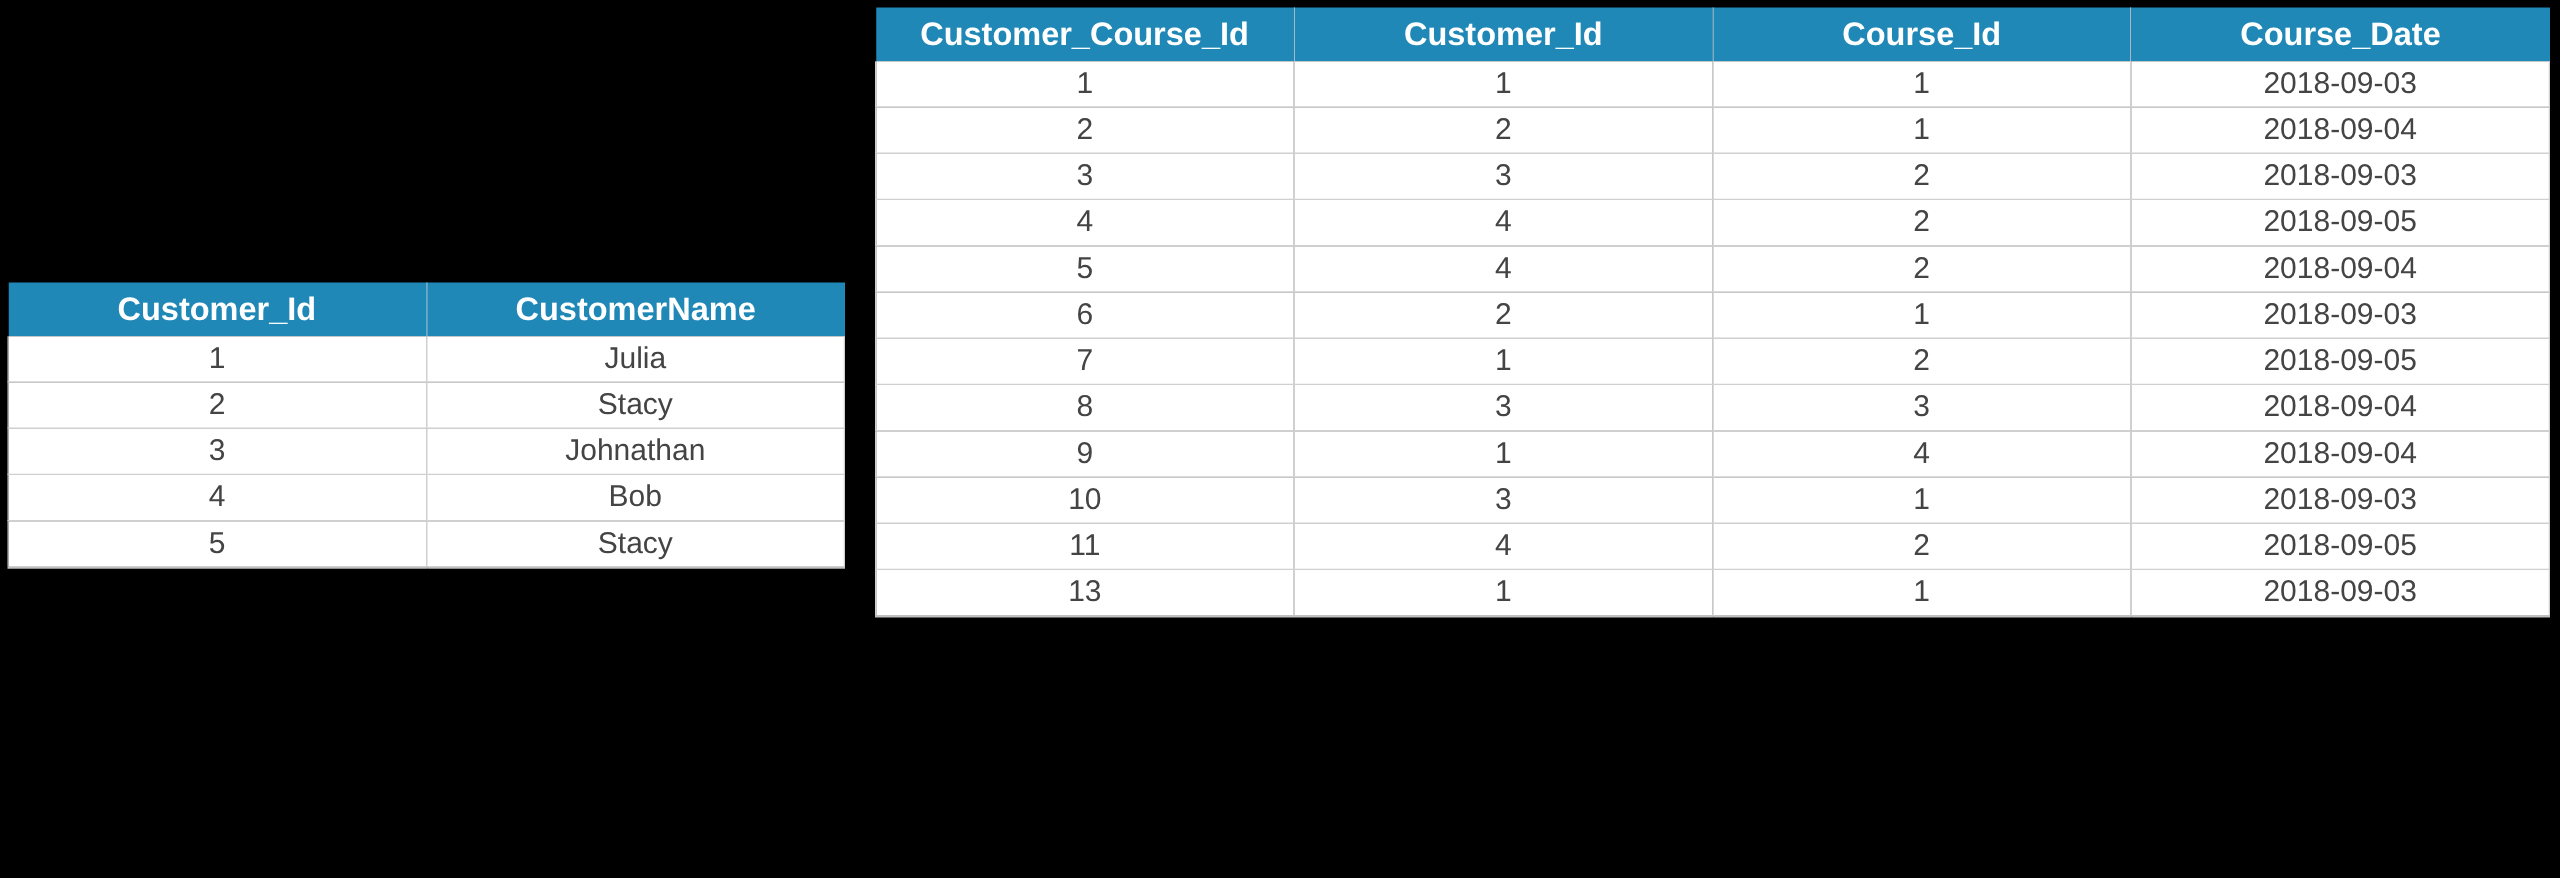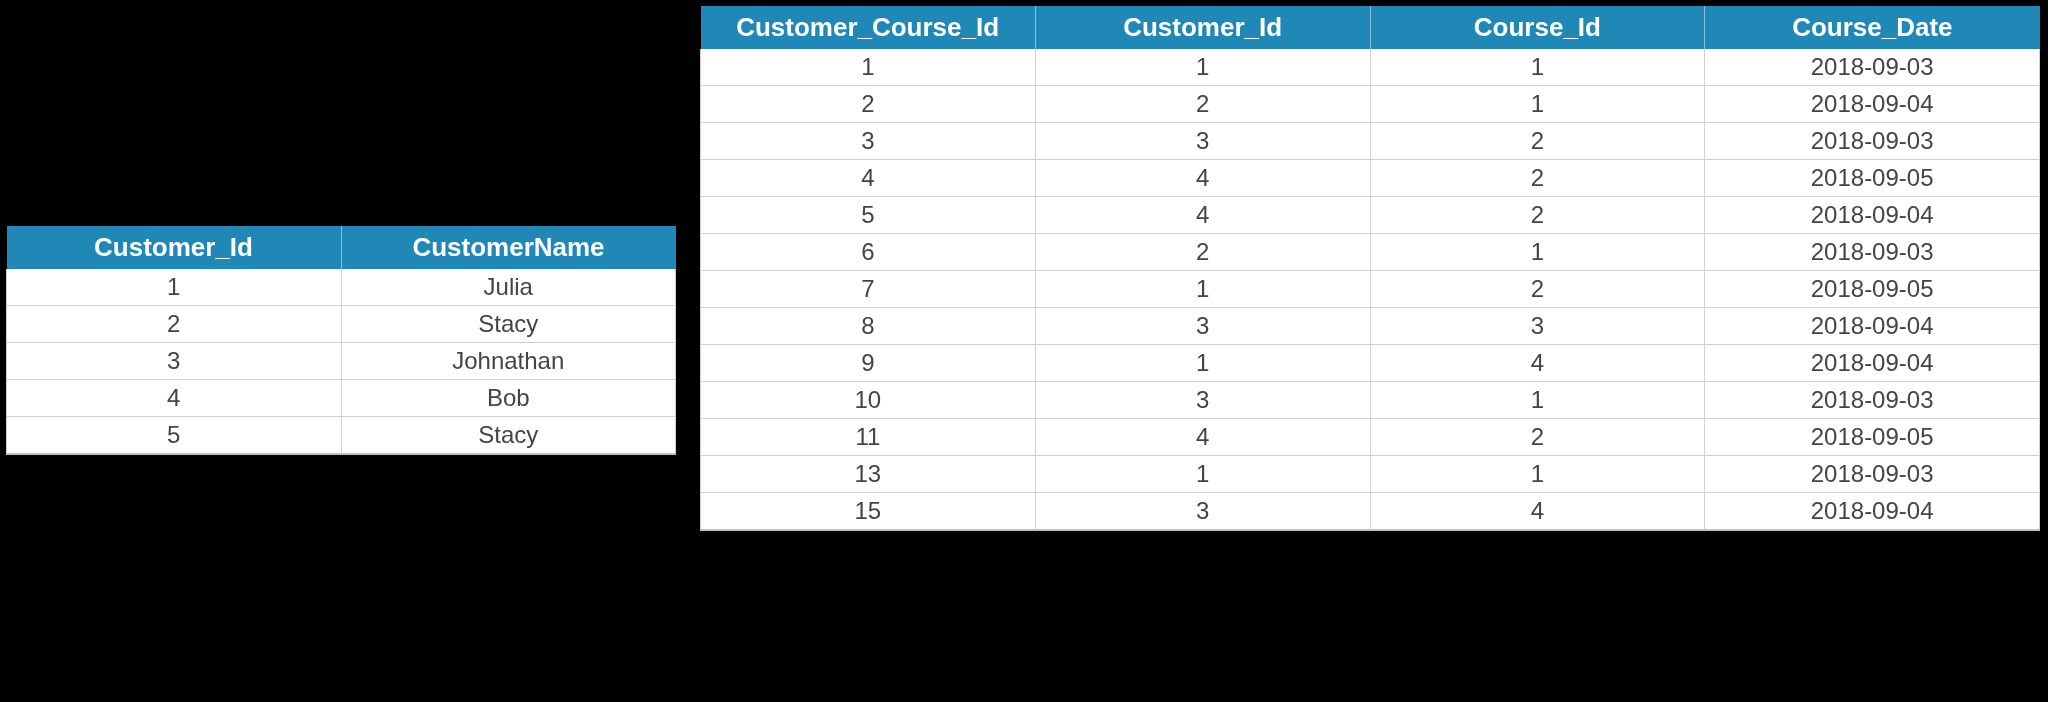--- a/index.html
+++ b/index.html
@@ -172,23 +172,17 @@
             <td>4</td>
             <td>2</td>
             <td>2018-09-05</td>
           </tr>
           <tr>
             <td>13</td>
             <td>1</td>
             <td>1</td>
             <td>2018-09-03</td>
           </tr>
-          <tr>
-            <td>15</td>
-            <td>3</td>
-            <td>4</td>
-            <td>2018-09-04</td>
-          </tr>
         </tbody>
     </table>
   </div>
 
 </div>
 
 </body></html>

